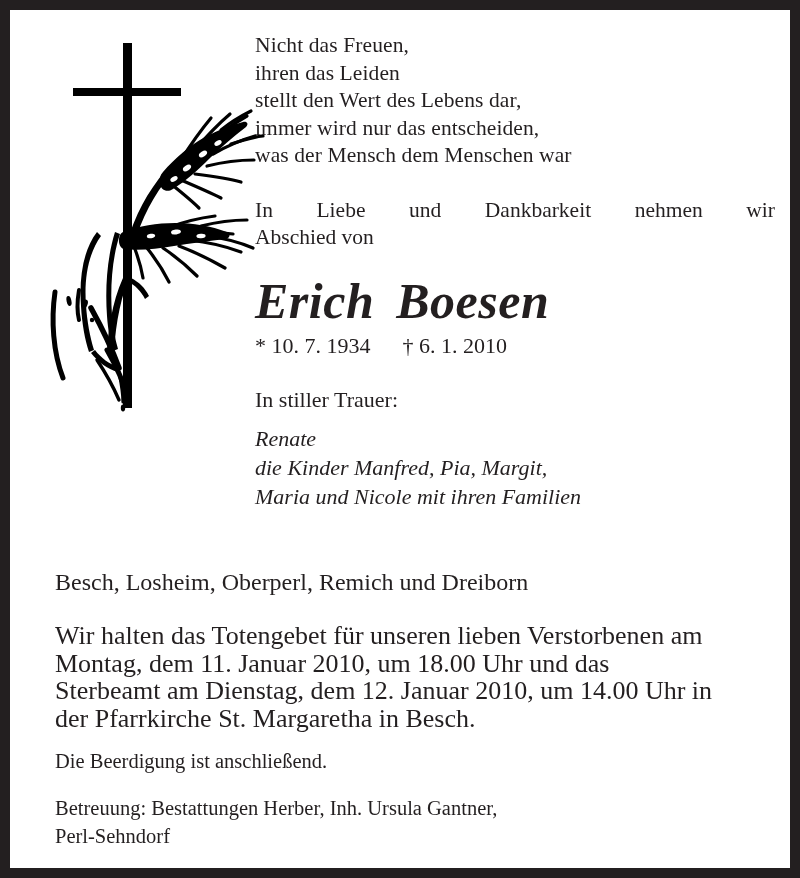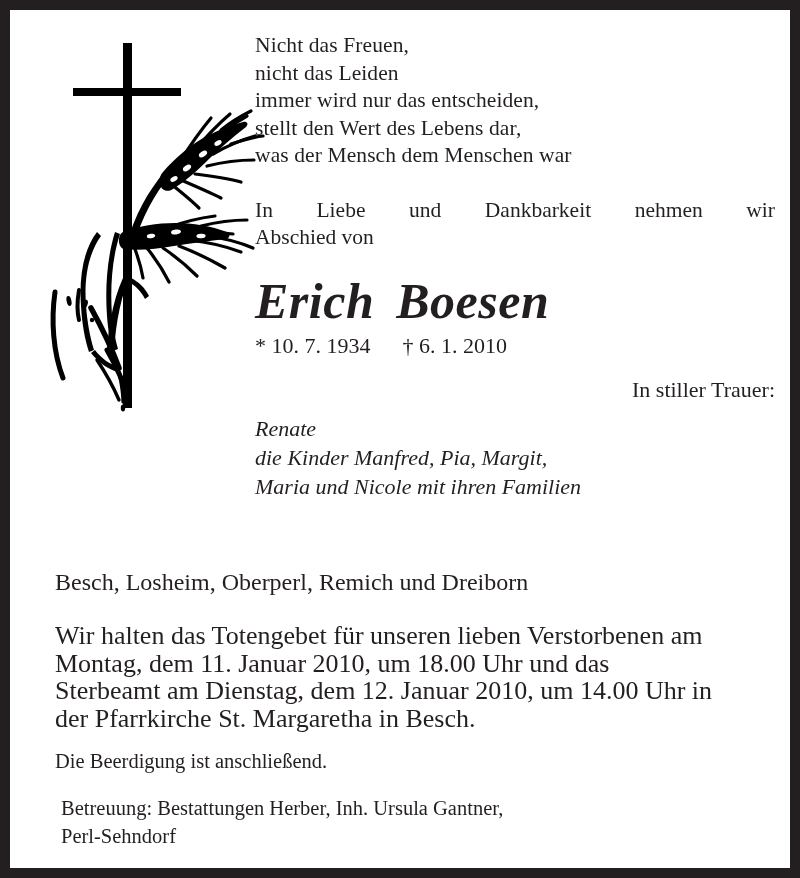--- a/index.html
+++ b/index.html
@@ -90,24 +90,23 @@
     margin-top: 4px;
     font-size: 22px;
     line-height: 28px;
   }
   .dates .date-gap {
     display: inline-block;
     width: 32px;
   }
 
   .mourn-head {
-    margin-top: 16px;
+    margin-top: 26px;
     font-size: 22px;
     line-height: 28px;
-    text-align: right;
   }
 
   .mourners {
     margin-top: 10px;
     font-style: italic;
     font-size: 22px;
     line-height: 29px;
   }
 
   
@@ -133,21 +132,20 @@
   .burial {
     top: 738px;
     font-size: 20.5px;
     line-height: 27.5px;
   }
 
   .care {
     top: 785px;
     font-size: 20.5px;
     line-height: 27.5px;
-    margin-left: 6px;
   }
 
   .line { display: block; }
 </style>
 </head>
 <body>
 
 <div id="notice">
   <div class="inner">
 
@@ -234,23 +232,23 @@
             <ellipse cx="34" cy="281" rx="2.4" ry="5" transform="rotate(-12 34 281)"></ellipse>
           </g>
         </g>
       </svg>
     </div>
 
     <div class="col-right">
 
       <div class="poem">
         <span class="line">Nicht das Freuen,</span>
-        <span class="line">nicht das Leiden</span>
+        <span class="line">ihren das Leiden</span>
+        <span class="line">stellt den Wert des Lebens dar,</span>
         <span class="line">immer wird nur das entscheiden,</span>
-        <span class="line">stellt den Wert des Lebens dar,</span>
         <span class="line">was der Mensch dem Menschen war</span>
       </div>
 
       <div class="farewell">
         <span class="just-line">In Liebe und Dankbarkeit nehmen wir</span>
         <span class="line">Abschied von</span>
       </div>
 
       <div class="name">
         <span>Erich</span><span class="gap"></span><span>Boesen</span>

